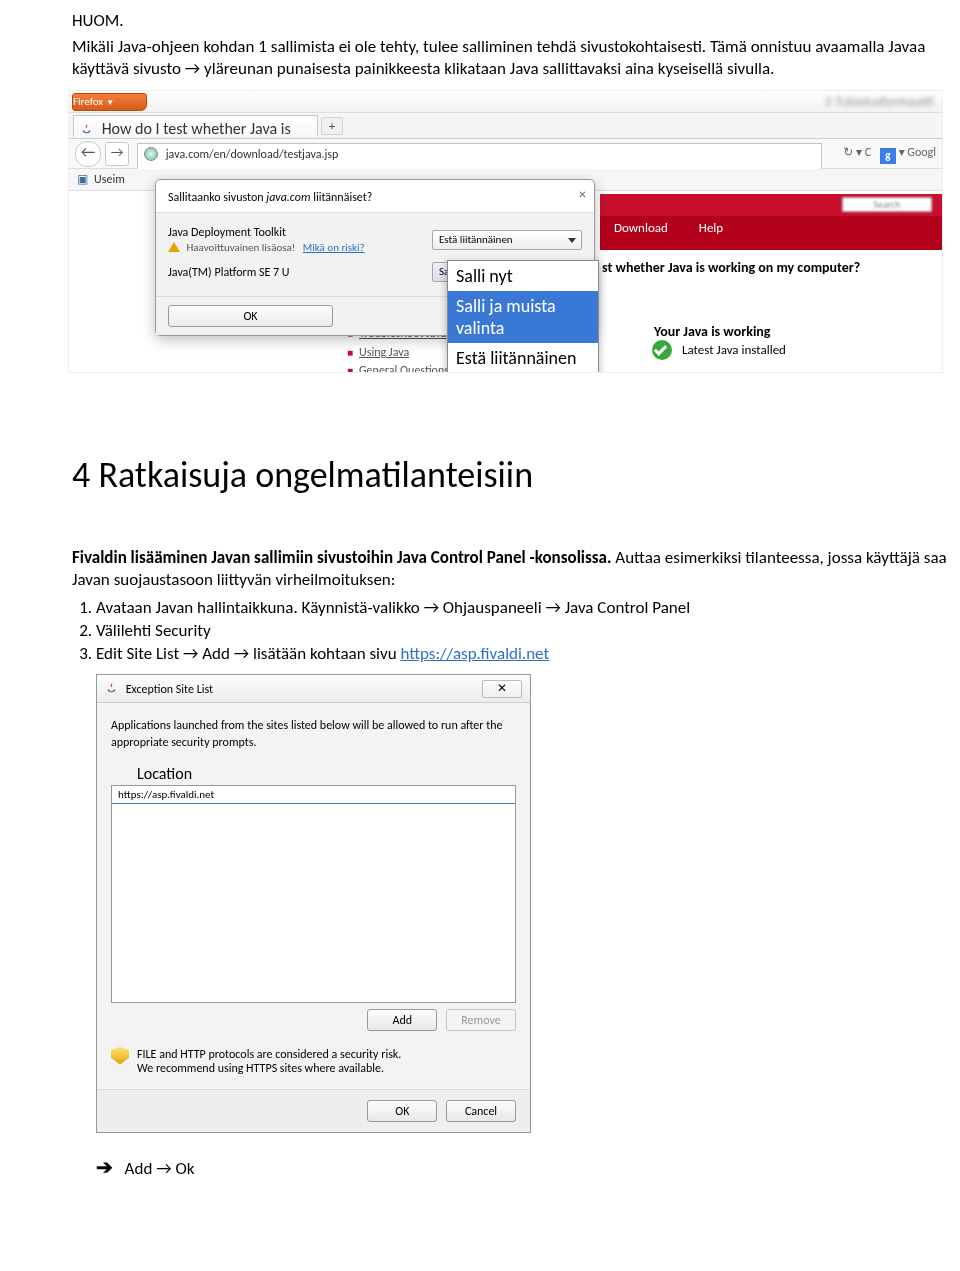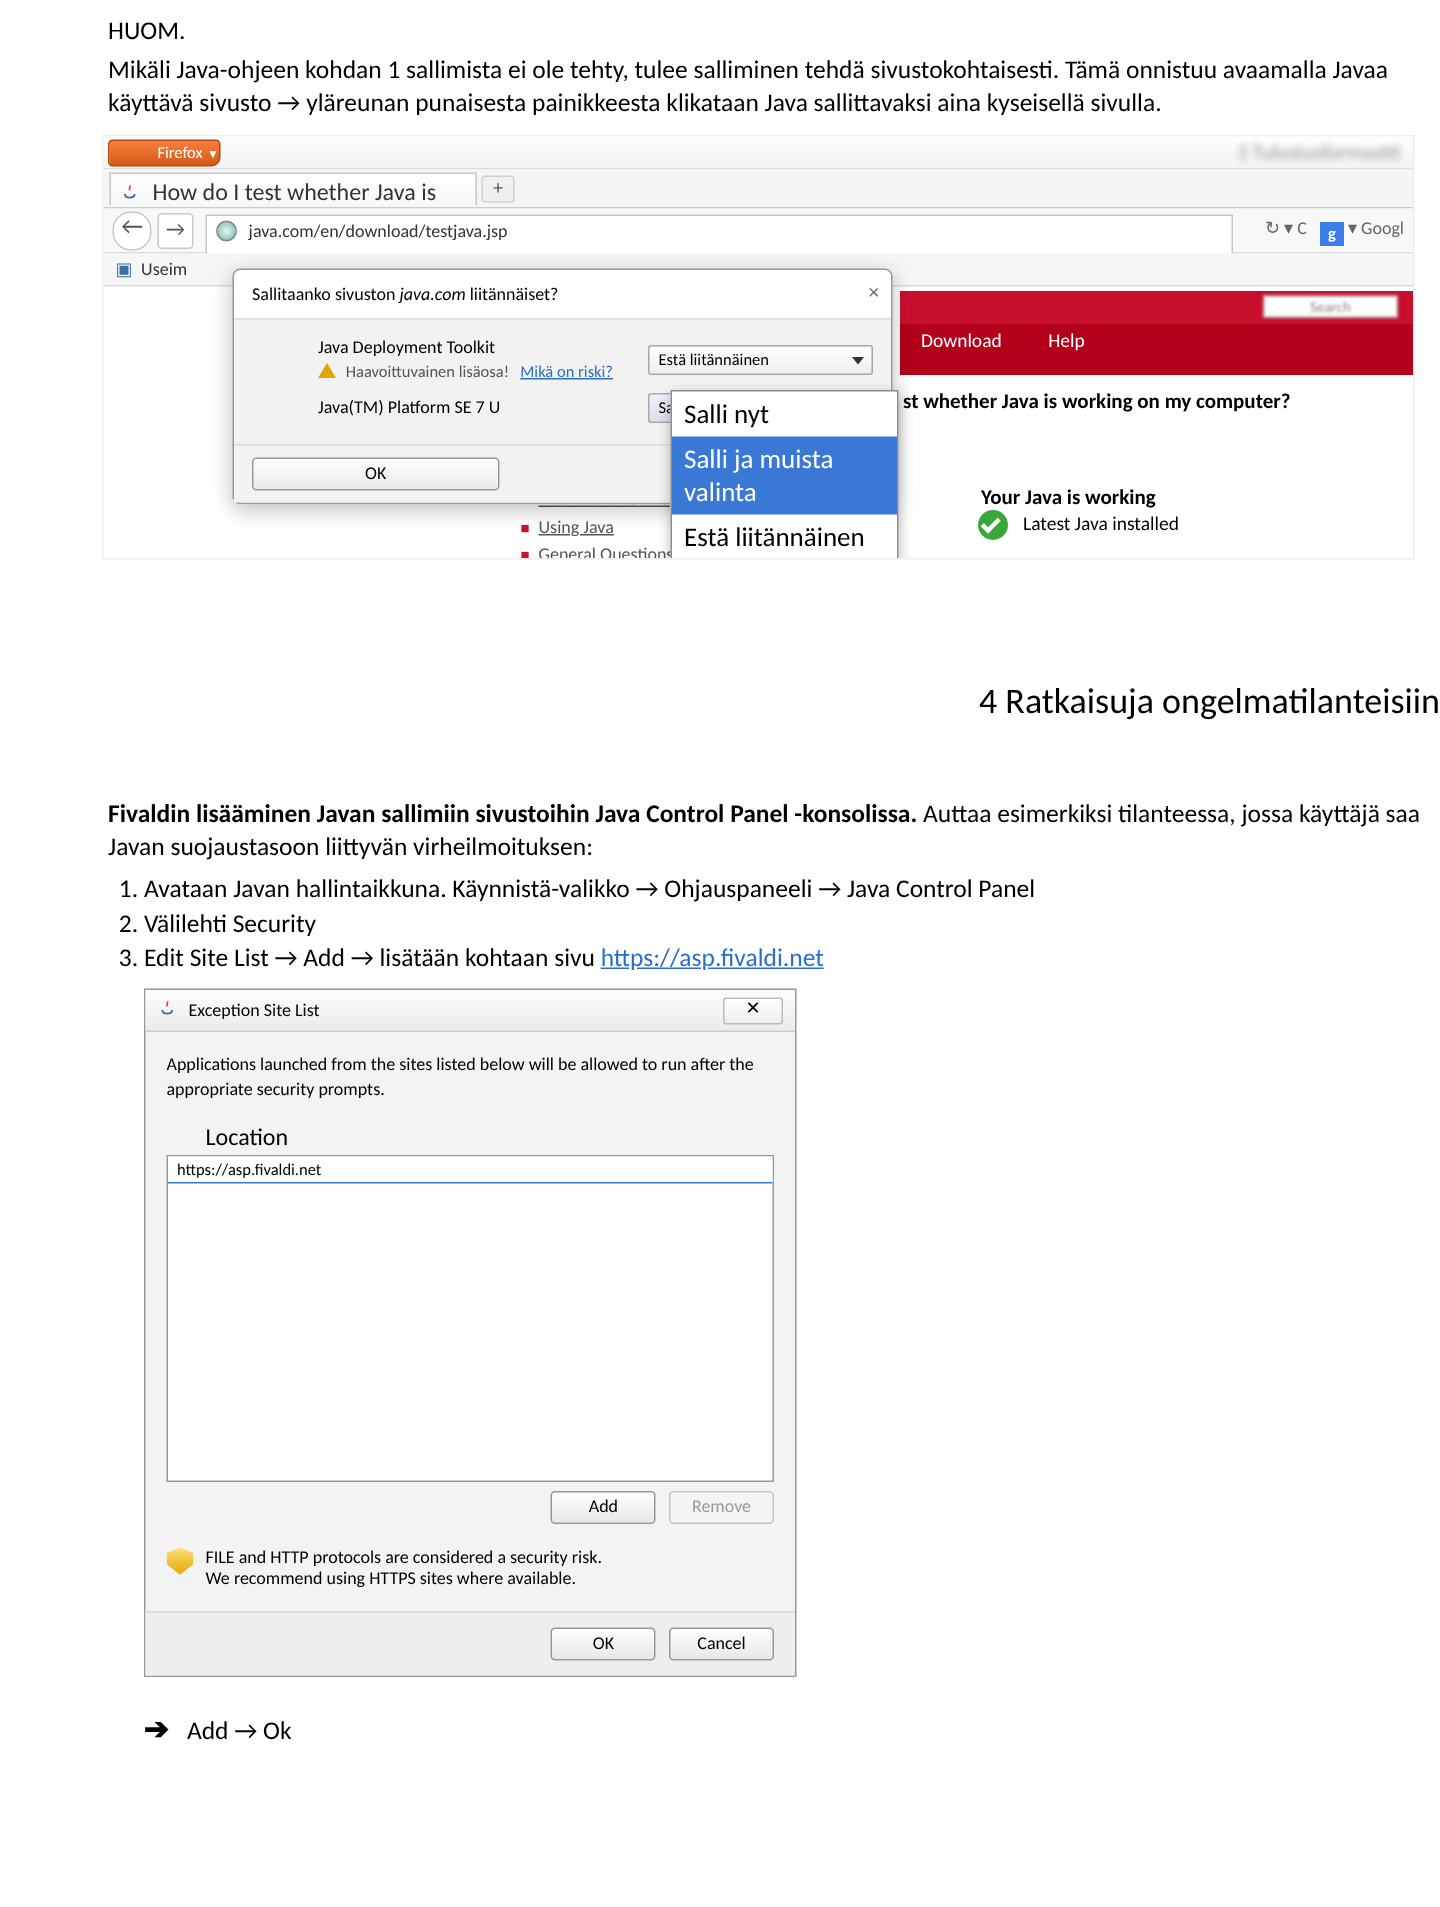--- a/index.html
+++ b/index.html
@@ -26,21 +26,21 @@
   }
   .ff-topbar {
     position: absolute; left:0; top:0; right:0; height:22px;
     background: linear-gradient(#fefefe,#f3f3f3);
     border-bottom:1px solid #ddd;
   }
   .firefox-btn {
     position:absolute; left:3px; top:2px; width:75px; height:18px;
     background: linear-gradient(#f77d3a,#d35c18);
     border:1px solid #b34a10; border-radius:3px 3px 6px 3px;
-    color:#fff; font-size:11px; line-height:16px; text-align:right;
+    color:#fff; font-size:11px; line-height:16px; text-align:left;
   }
   .firefox-btn .tri { font-size:8px; margin-left:3px; }
   .ff-blur {
     position:absolute; right:8px; top:2px; color:#999; font-size:14px;
     filter: blur(2px);
   }
   .ff-tabrow {
     position:absolute; left:0; top:22px; right:0; height:26px;
     background:#f5f5f5; border-bottom:1px solid #ccc;
   }
@@ -100,21 +100,21 @@
   }
   .popup-close {
     position:absolute; right:8px; top:6px; color:#666; font-size:14px;
   }
   .popup-title { padding:10px 12px 8px 12px; }
   .popup .em { font-style:italic; }
   .popup-body {
     background:#f2f2f2; border-top:1px solid #ddd;
     padding:8px 12px 10px 12px;
   }
-  .plugin-row { display:flex; align-items:center; justify-content:space-between; padding:4px 0;margin-left:44px;}
+  .plugin-row { display:flex; align-items:center; justify-content:space-between; padding:4px 0;}
   .plugin-left { display:flex; flex-direction:column; }
   .plugin-sub { font-size:11px; color:#555; margin-top:2px;}
   .warn-ico { display:inline-block; width:0; height:0; border-left:6px solid transparent; border-right:6px solid transparent; border-bottom:10px solid #e6a400; margin-right:4px; vertical-align:-1px;}
   .link { color:#2a6fc9; text-decoration:underline; cursor:pointer;}
   .sel {
     width:150px; height:20px;
     background:linear-gradient(#fff,#eee);
     border:1px solid #a7a7a7; border-radius:2px;
     font-size:11px; padding:2px 16px 2px 6px; position:relative;
   }
@@ -189,21 +189,21 @@
     background:#3aa73a; border-radius:50%;
   }
   .check:after {
     content:""; position:absolute; left:5px; top:3px;
     width:4px; height:9px; border:solid #fff; border-width:0 3px 3px 0;
     transform:rotate(45deg);
   }
 
   
   h2.sec {
-    font-size:24px; font-weight:400; margin:80px 0 50px 0;text-align:right;
+    font-size:36px; font-weight:400; margin:80px 0 50px 0;
   }
   .bold { font-weight:bold; }
   ol.steps { margin:6px 0 10px 24px; padding:0; font-size:17px; }
   ol.steps li { margin:2px 0; }
   a.hy { color:#2a6fc9; text-decoration:underline; }
 
   
   .dlg {
     position:relative; width:435px; margin-left:24px;
     border:1px solid #999; background:#f3f3f3;

